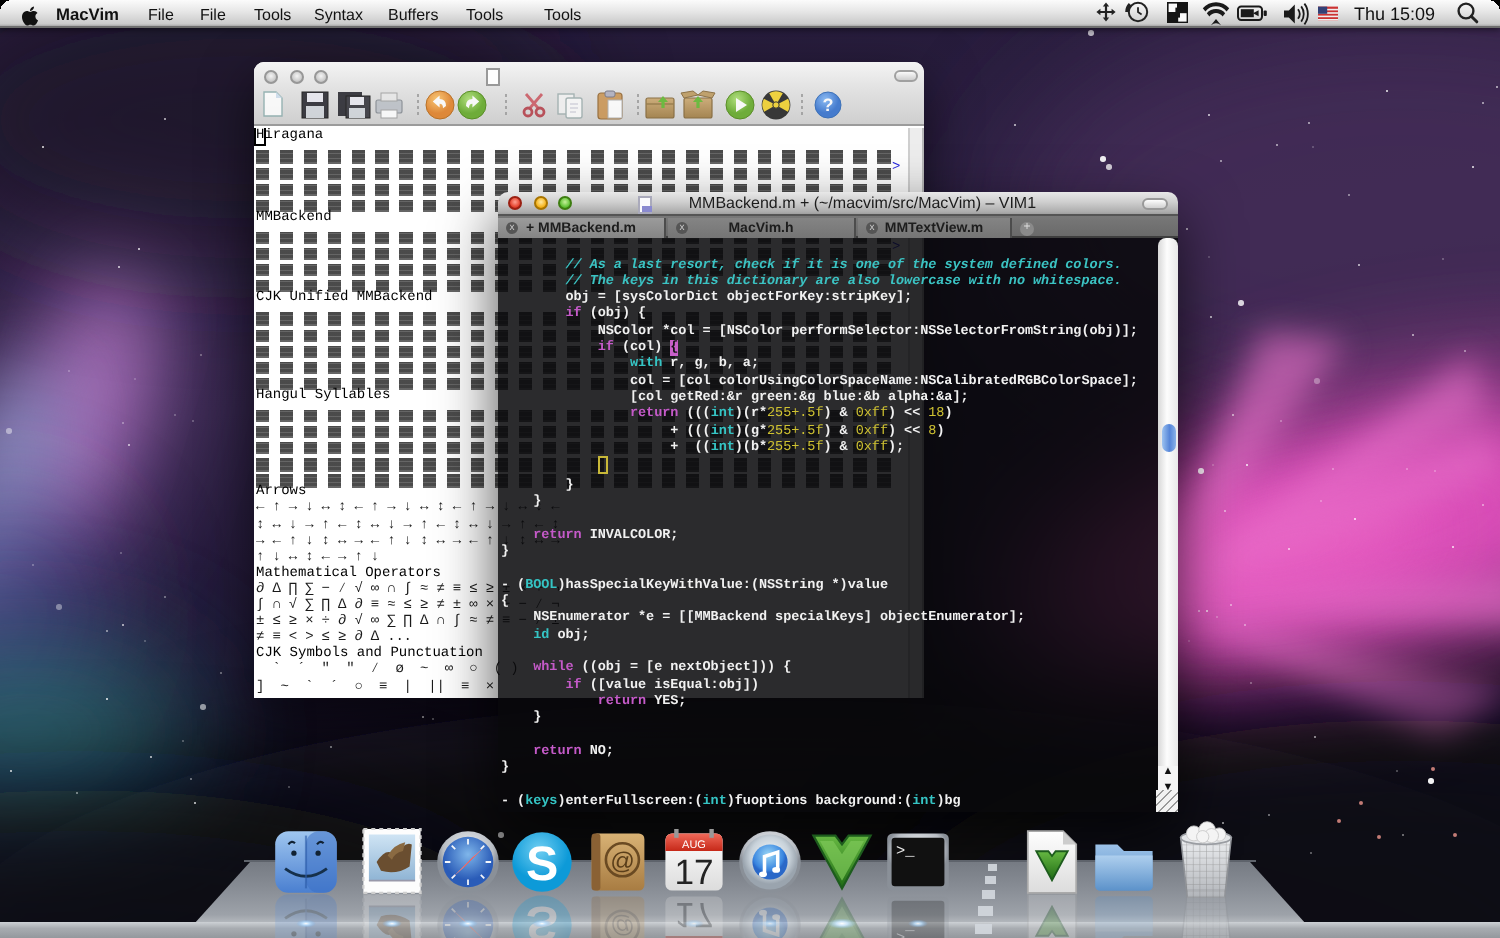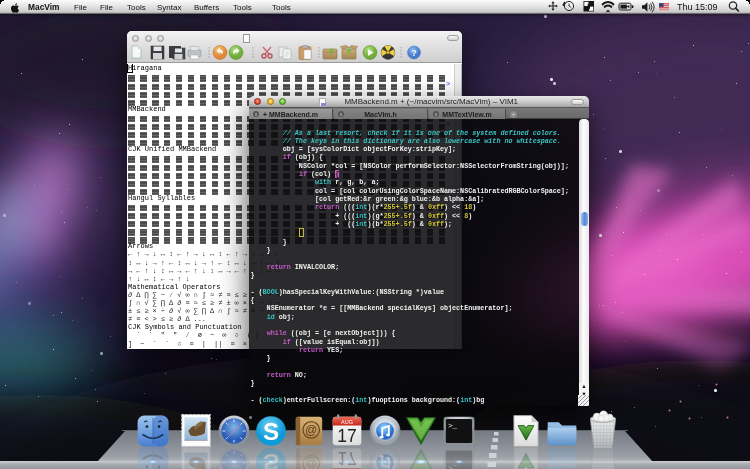--- a/index.html
+++ b/index.html
@@ -128,21 +128,21 @@
 #tab1{left:0;width:84px;background:linear-gradient(#9b9b9b,#858585);border-right:1px solid #4c4c4c}
 #tab2{left:85px;width:94px;background:linear-gradient(#848484,#757575);border-right:1px solid #4c4c4c}
 #tab3{left:180px;width:77px;background:linear-gradient(#848484,#757575);border-right:1px solid #4c4c4c}
 .tx{position:absolute;left:4px;top:2px;width:6px;height:6px;border-radius:50%;background:#555;color:#ccc;font-size:5px;line-height:6px;text-align:center;font-weight:normal}
 #tplus{left:261px;top:3px;width:7px;height:7px;border-radius:50%;background:#8a8a8a;color:#ddd;font-size:6px;line-height:7px;text-align:center}
 #w2body{left:0;top:23px;width:340px;height:287px;background:rgba(8,8,10,0.86)}
 #code{left:1.5px;top:9.6px;font-family:"Liberation Mono",monospace;font-size:6.75px;line-height:8.3px;color:#f1f1f1;white-space:pre;margin:0;font-weight:bold;letter-spacing:-0.02px}
 #code i{font-style:italic;color:#3bc3c3;font-weight:bold}
 #code b{color:#c45ac8}
 #code u{text-decoration:none;color:#35c4c4;font-weight:bold}
-#code em{font-style:normal;color:#cfc231;font-weight:bold}
+#code em{font-style:normal;color:#cfc231;font-weight:normal}
 #code .mp{background:#c95fc9;color:#111}
 #code .cur{display:inline-block;width:3.5px;height:6.5px;border:1px solid #c8b838;vertical-align:-1px}
 #w2sb{left:330px;top:0px;width:10px;height:287px;border-radius:4px 4px 0 0;background:linear-gradient(90deg,#d8d8d8,#fdfdfd 45%,#e8e8e8)}
 #w2thumb{left:1.5px;top:93px;width:7px;height:14px;border-radius:3.5px;background:linear-gradient(90deg,#9cc2f0,#5585d8 55%,#8ab2e8)}
 #w2arr{left:0px;top:264px;width:10px;height:16px;background:#f5f5f5;font-size:5.5px;color:#111;text-align:center;line-height:7.5px}
 #w2grip{left:329px;top:276px;width:11px;height:11px;background:repeating-linear-gradient(135deg,#f2f2f2 0 2.2px,#9a9a9a 2.2px 3px)}
 
 #dockband{left:0px;top:461px;width:750px;height:8px;background:linear-gradient(#cdd1d5,#a8acb1 40%,#94989d)}
 #shelf{left:97px;top:431px;width:556px;height:31px;background:linear-gradient(#767b83,#878c94 40%,#9da2a9 85%,#b8bcc1);clip-path:polygon(28px 0,528px 0,556px 31px,0 31px);}
 #shelfline{left:122px;top:430px;width:506px;height:1px;background:#5e636b}
@@ -383,21 +383,21 @@
     <u>id</u> obj;
 
     <b>while</b> ((obj = [e nextObject])) {
         <b>if</b> ([value isEqual:obj])
             <b>return</b> YES;
     }
 
     <b>return</b> NO;
 }
 
-- (<u>check</u>)enterFullscreen:(<u>int</u>)fuoptions background:(<u>int</u>)bg</pre>
+- (<u>keys</u>)enterFullscreen:(<u>int</u>)fuoptions background:(<u>int</u>)bg</pre>
     <div id="w2sb">
           <div id="w2thumb" style="position:absolute"></div>
       <div id="w2arr" style="position:absolute">▲<br>▼</div>
         </div>
     <div id="w2grip"></div>
   </div>
 </div>
 
 <div id="menubar">
   <svg style="left:10px;top:2.5px" width="10" height="10" viewBox="0 0 170 170">

